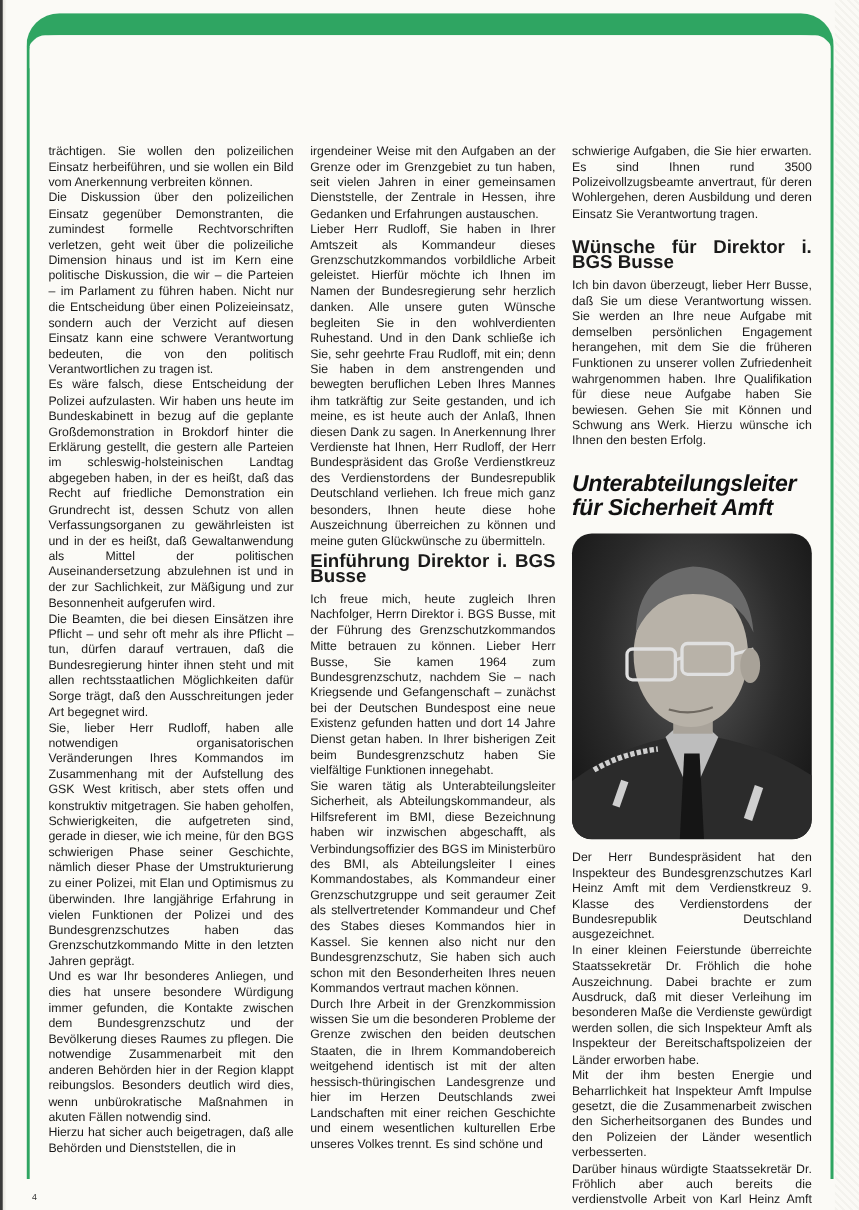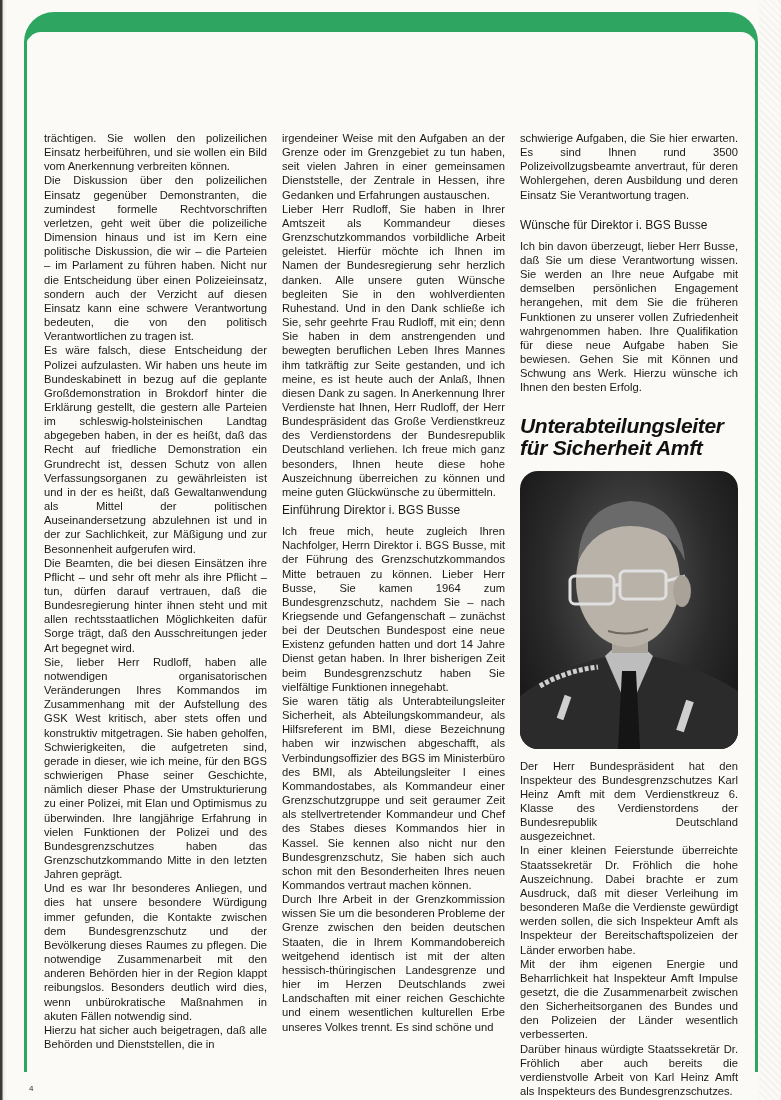--- a/index.html
+++ b/index.html
@@ -32,21 +32,21 @@
     border-radius: 14px 14px 0 0;
     background: #fbfaf6;
   }
   .columns {
     position: absolute; top: 131px; left: 44px; width: 694px;
     display: flex; gap: 15px;
   }
   .col { width: 225px; font-size: 11.2px; line-height: 14.15px; text-align: justify; }
   .col p { margin: 0; hyphens: manual; }
   .col h3 {
-    font-size: 12px; font-weight: normal; margin: 14px 0 7px 0; line-height: 14px;
+    font-size: 17px; font-weight: bold; margin: 14px 0 7px 0; line-height: 14px;
   }
   .big-headline {
     font-family: "Liberation Sans", sans-serif;
     font-weight: 900; font-style: italic;
     font-size: 21px; line-height: 22px; letter-spacing: -0.3px;
     margin: 20px 0 12px 0; color: #111;
   }
   .photo {
     width: 218px; height: 278px; border-radius: 18px;
     background: radial-gradient(ellipse at 50% 40%, #5a5a5a 0%, #2a2a2a 55%, #111 100%);
@@ -122,21 +122,21 @@
         <ellipse cx="162" cy="120" rx="9" ry="16" fill="#a8a298"></ellipse>
 
         <path d="M88 160 Q108 166 128 158" stroke="#6e6860" stroke-width="2" fill="none"></path>
 
         <path d="M20 215 Q45 200 78 196" stroke="#cfcfcf" stroke-width="5" fill="none" stroke-dasharray="4 2"></path>
         <path d="M170 230 L160 260" stroke="#cfcfcf" stroke-width="8"></path>
         <path d="M48 225 L40 248" stroke="#cfcfcf" stroke-width="7"></path>
       </svg>
     </div>
 
-    <p>Der Herr Bundespräsident hat den Inspekteur des Bundesgrenzschutzes Karl Heinz Amft mit dem Verdienstkreuz 6. Klasse des Verdienstordens der Bundesrepublik Deutschland ausgezeichnet.</p>
+    <p>Der Herr Bundespräsident hat den Inspekteur des Bundesgrenzschutzes Karl Heinz Amft mit dem Verdienstkreuz 9. Klasse des Verdienstordens der Bundesrepublik Deutschland ausgezeichnet.</p>
     <p>In einer kleinen Feierstunde überreichte Staatssekretär Dr. Fröhlich die hohe Auszeichnung. Dabei brachte er zum Ausdruck, daß mit dieser Verleihung im besonderen Maße die Verdienste gewürdigt werden sollen, die sich Inspekteur Amft als Inspekteur der Bereitschaftspolizeien der Länder erworben habe.</p>
-    <p>Mit der ihm eigenen Energie und Beharrlichkeit hat Inspekteur Amft Impulse gesetzt, die die Zusammenarbeit zwischen den Sicherheitsorganen des Bundes und den Polizeien der Länder wesentlich verbesserten.</p>
+    <p>Mit der ihm besten Energie und Beharrlichkeit hat Inspekteur Amft Impulse gesetzt, die die Zusammenarbeit zwischen den Sicherheitsorganen des Bundes und den Polizeien der Länder wesentlich verbesserten.</p>
     <p>Darüber hinaus würdigte Staatssekretär Dr. Fröhlich aber auch bereits die verdienstvolle Arbeit von Karl Heinz Amft als Inspekteurs des Bundesgrenzschutzes.</p>
     <p class="signature">L. N.</p>
   </div>
 </div>
 
 <div class="page-number">4</div>
 
 </body></html>

